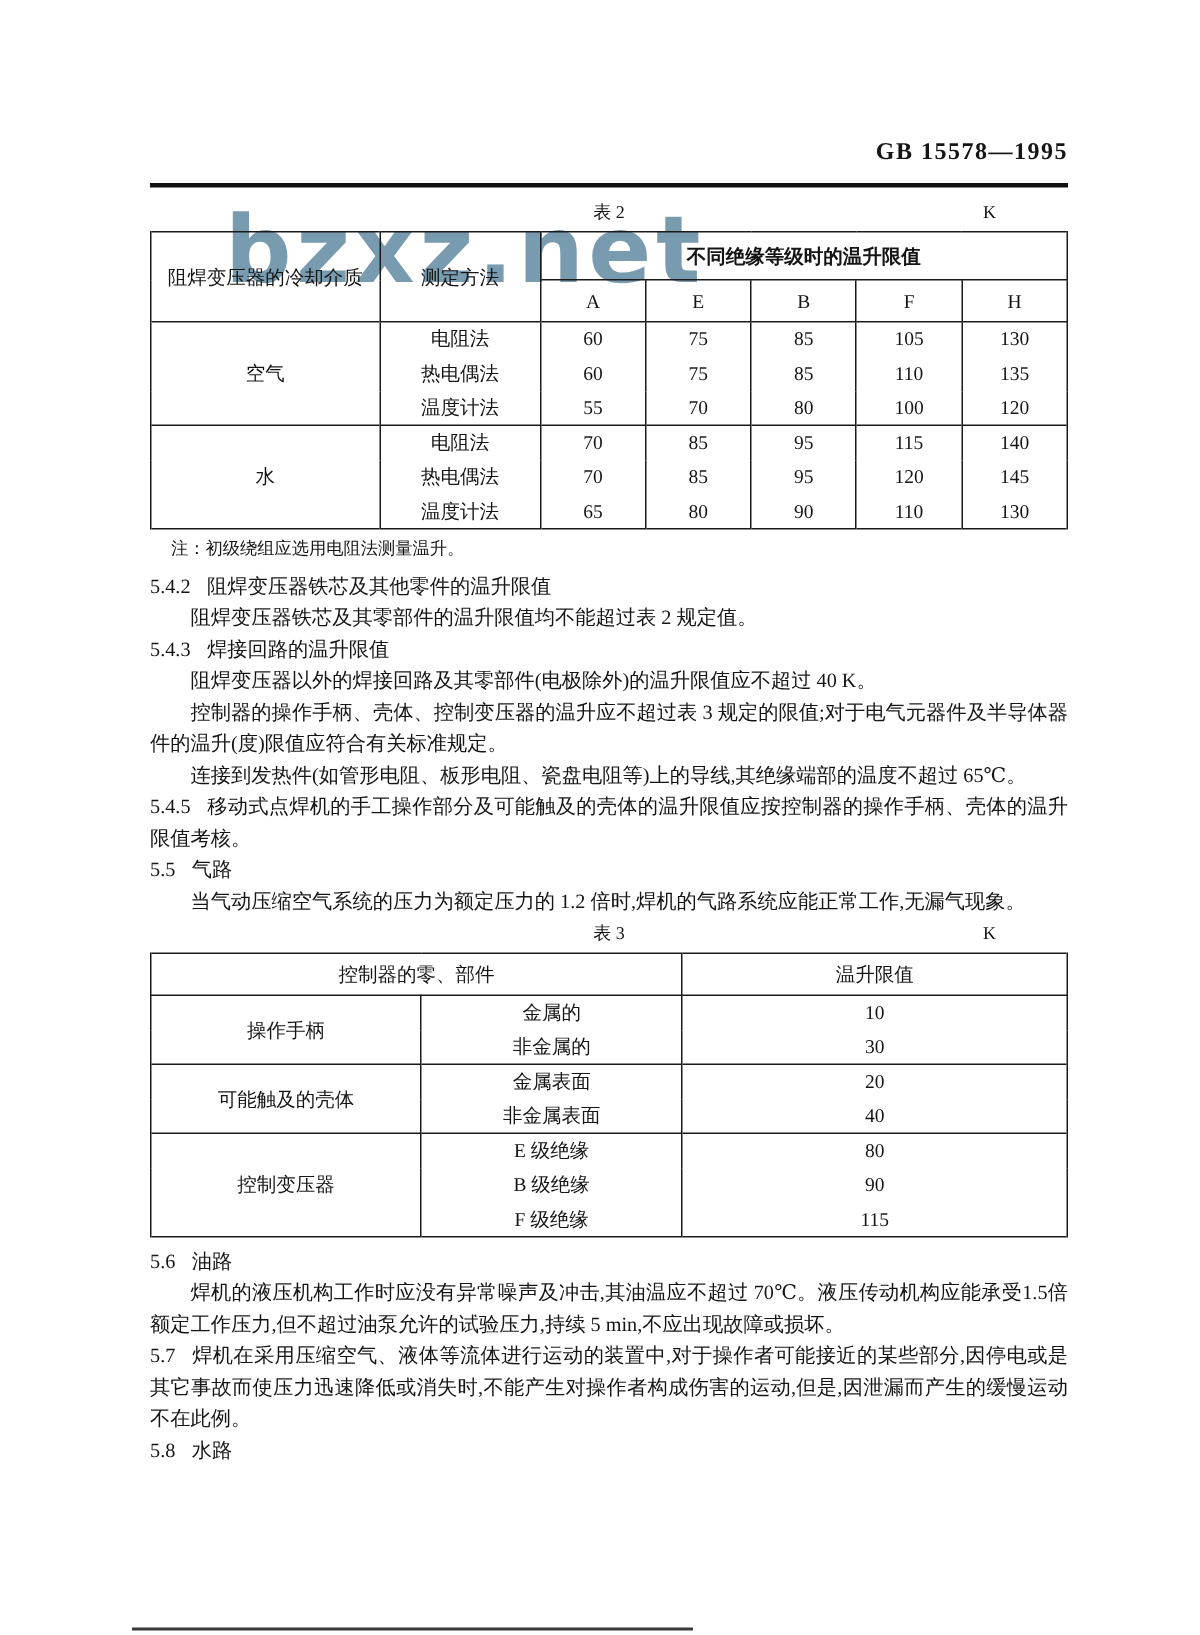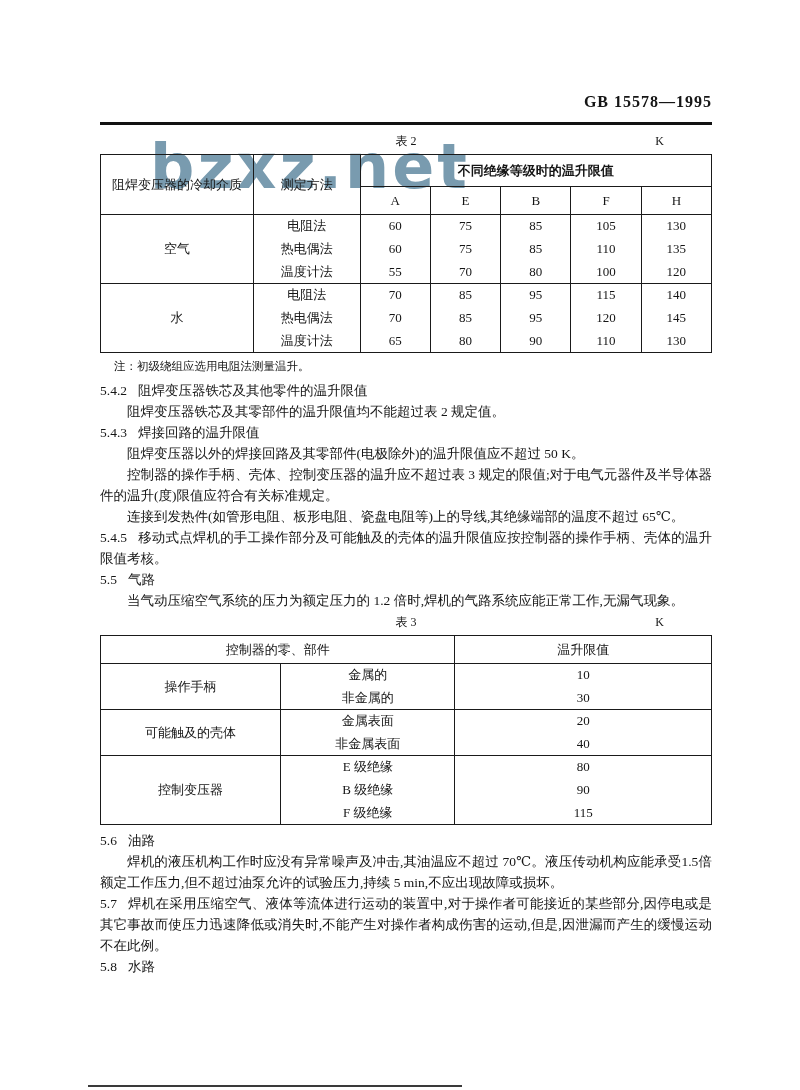--- a/index.html
+++ b/index.html
@@ -155,21 +155,21 @@
       <div>
         <span class="c-num">5.4.2</span><span>阻焊变压器铁芯及其他零件的温升限值</span>
       </div>
       <p class="c-para">阻焊变压器铁芯及其零部件的温升限值均不能超过表 2 规定值。</p>
     </div>
 
     <div class="clause">
       <div>
         <span class="c-num">5.4.3</span><span>焊接回路的温升限值</span>
       </div>
-      <p class="c-para">阻焊变压器以外的焊接回路及其零部件(电极除外)的温升限值应不超过 50 K。</p>
+      <p class="c-para">阻焊变压器以外的焊接回路及其零部件(电极除外)的温升限值应不超过 40 K。</p>
     </div>
 
     <div class="clause">
       <p class="c-para">控制器的操作手柄、壳体、控制变压器的温升应不超过表 3 规定的限值;对于电气元器件及半导体器件的温升(度)限值应符合有关标准规定。</p>
       <p class="c-para">连接到发热件(如管形电阻、板形电阻、瓷盘电阻等)上的导线,其绝缘端部的温度不超过 65℃。</p>
     </div>
 
     <div class="clause">
       <p class="c-para c-inline">
         <span class="c-num">5.4.5</span><span>移动式点焊机的手工操作部分及可能触及的壳体的温升限值应按控制器的操作手柄、壳体的温升限值考核。</span>

